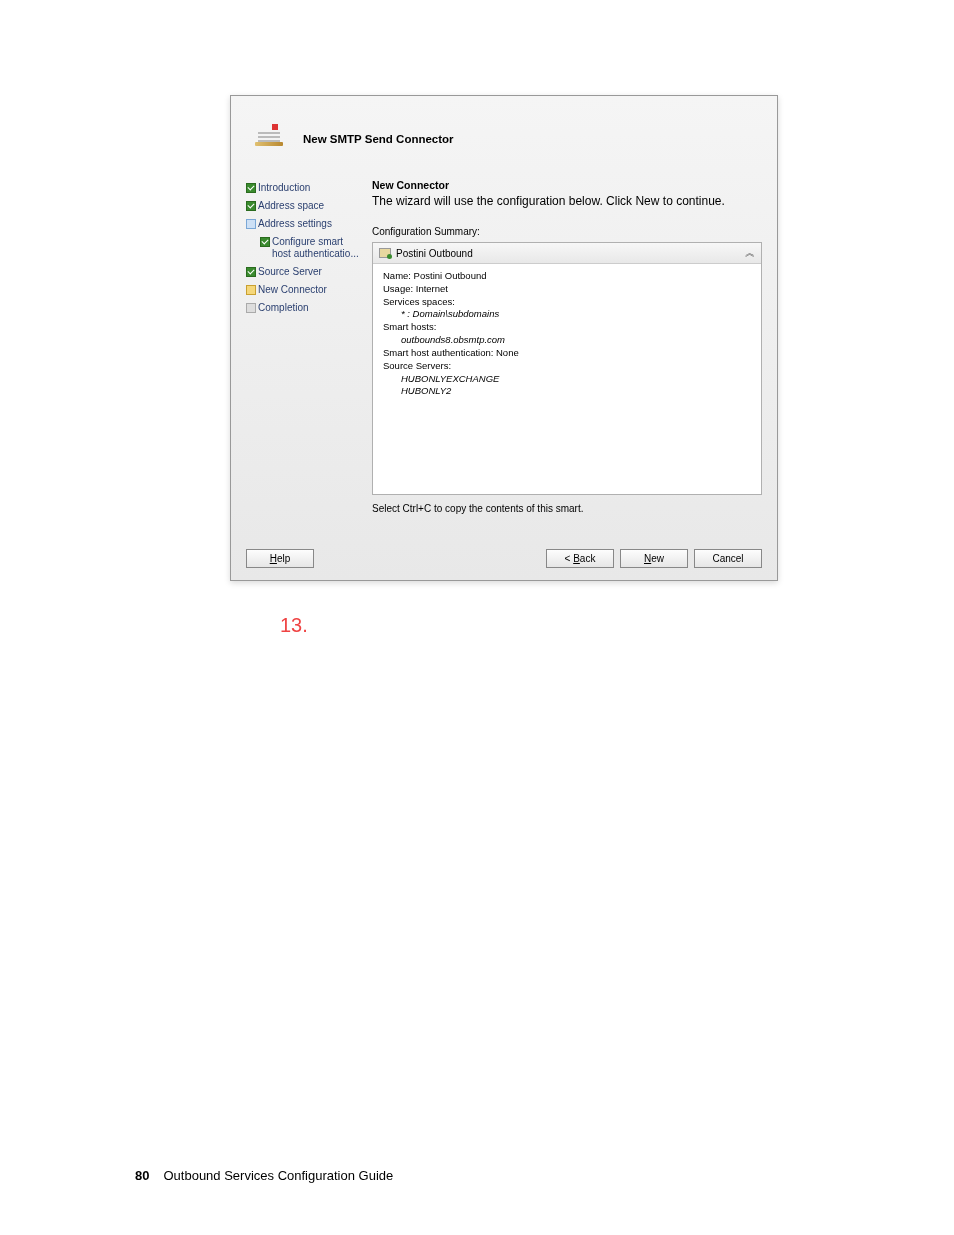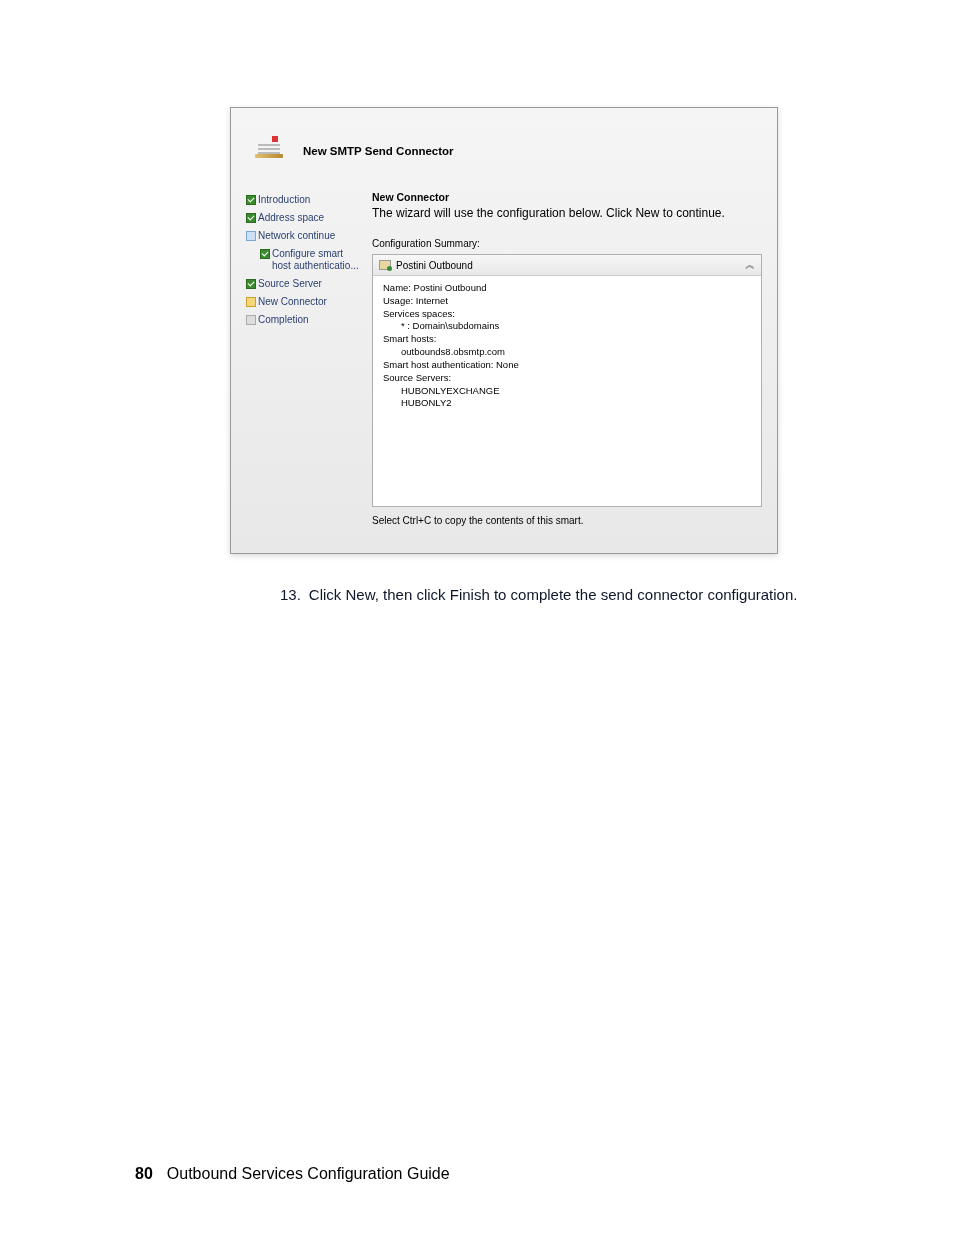--- a/index.html
+++ b/index.html
@@ -5,21 +5,20 @@
     * { margin: 0; padding: 0; box-sizing: border-box; }
     body {
       width: 954px;
       height: 1235px;
       font-family: Arial, Helvetica, sans-serif;
       background: #fff;
       position: relative;
     }
     .page {
       padding: 95px 81px 0 135px;
-      margin-top: 12px;
     }
     .screenshot {
       width: 548px;
       margin: 0 auto 30px;
       background: linear-gradient(to bottom, #f5f5f5, #e8e8e8);
       border: 1px solid #999;
       box-shadow: 0 2px 6px rgba(0,0,0,0.15);
       font-size: 10px;
       color: #000;
     }
@@ -135,21 +134,21 @@
       font-size: 10px;
       color: #555;
     }
     .summary-details {
       padding: 6px 10px 10px 10px;
       font-size: 9.5px;
       line-height: 1.35;
       min-height: 230px;
     }
     .detail-line { white-space: pre; }
-    .detail-indent { padding-left: 18px; }
+    .detail-indent { padding-left: 18px; font-style: italic; }
     .copy-hint {
       font-size: 10px;
       margin-top: 8px;
     }
     .ss-footer {
       display: flex;
       align-items: center;
       padding: 8px 15px 12px 15px;
       gap: 6px;
     }
@@ -160,30 +159,30 @@
       padding: 3px 0;
       width: 68px;
       text-align: center;
       cursor: pointer;
     }
     .btn-help { width: 68px; }
     .footer-spacer { flex: 1; }
     .step-text {
       display: flex;
       gap: 8px;
-      font-size: 15px;
-      color: #0f172a;
+      font-size: 20px;
+      color: #ef4444;
       margin: 18px 0 0 145px;
       line-height: 1.4;
     }
     .page-footer {
       position: absolute;
       bottom: 52px;
       left: 135px;
-      font-size: 16px;
+      font-size: 13px;
       color: #000;
     }
     .page-num { font-weight: bold; margin-right: 14px; }
     .header-lines {
       width: 22px; height: 2px; background: #bbb;
       box-shadow: 0 4px 0 #bbb, 0 8px 0 #bbb;
     }
     .header-redsq {
       width: 6px; height: 6px; background: #d33; position: absolute; top: -8px; right: 2px;
     }
@@ -217,21 +216,21 @@
         <div class="nav-item">
           <div class="nav-icon green"></div>
           <span>Introduction</span>
         </div>
         <div class="nav-item">
           <div class="nav-icon green"></div>
           <span>Address space</span>
         </div>
         <div class="nav-item">
           <div class="nav-icon blue"></div>
-          <span>Network continue</span>
+          <span>Address settings</span>
         </div>
         <div class="nav-item indent">
           <div class="nav-icon green"></div>
           <span>Configure smart host authenticatio...</span>
         </div>
         <div class="nav-item">
           <div class="nav-icon green"></div>
           <span>Source Server</span>
         </div>
         <div class="nav-item">
@@ -267,23 +266,29 @@
             <div class="detail-line">Smart host authentication: None</div>
             <div class="detail-line">Source Servers:</div>
             <div class="detail-line detail-indent">HUBONLYEXCHANGE</div>
             <div class="detail-line detail-indent">HUBONLY2</div>
           </div>
         </div>
         <div class="copy-hint">Select Ctrl+C to copy the contents of this smart.</div>
       </div>
     </div>
 
+    <div class="ss-footer">
+      <div class="btn btn-help"><span class="underline">H</span><span>elp</span></div>
+      <div class="footer-spacer"></div>
+      <div class="btn">&lt; <span class="underline">B</span>ack</div>
+      <div class="btn"><span class="underline">N</span>ew</div>
+      <div class="btn">Cancel</div>
+    </div>
   </div>
 
   <div class="step-text">
     <span>13.</span>
-    <span>Click New, then click Finish to complete the send connector configuration.</span>
   </div>
 </div>
 
 <div class="page-footer">
   <span class="page-num">80</span><span>Outbound Services Configuration Guide</span>
 </div>
 
 </body></html>

